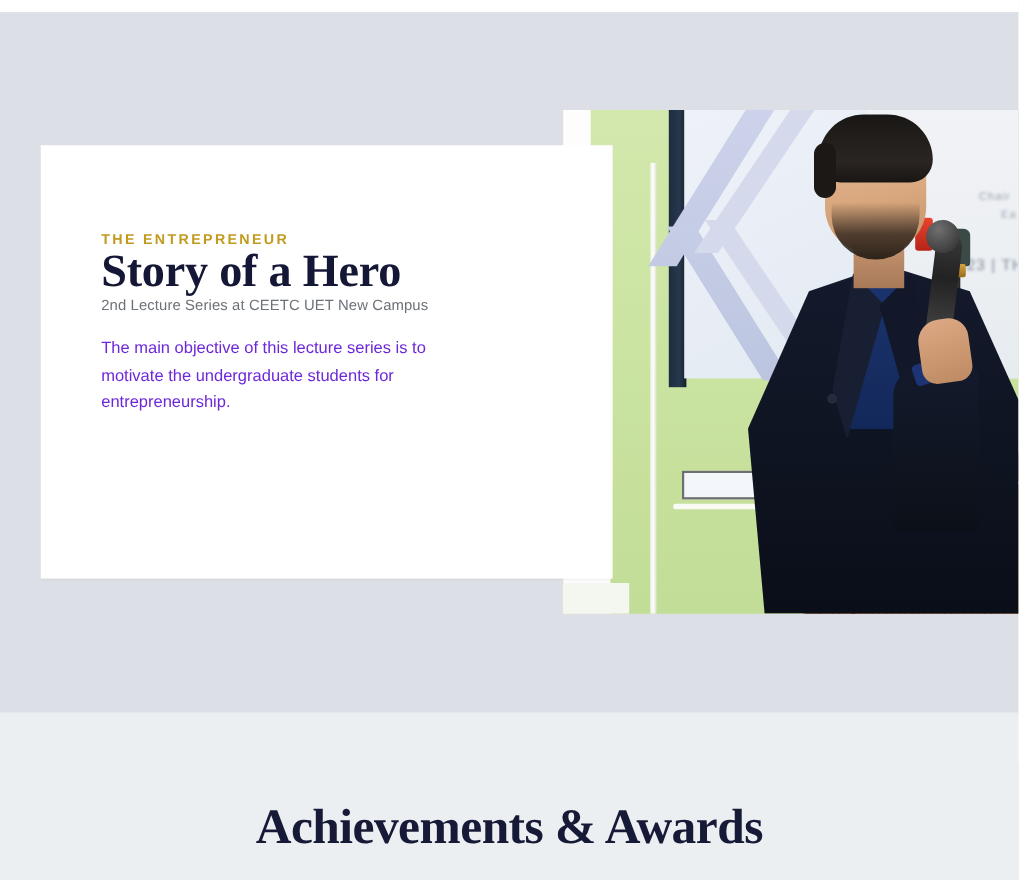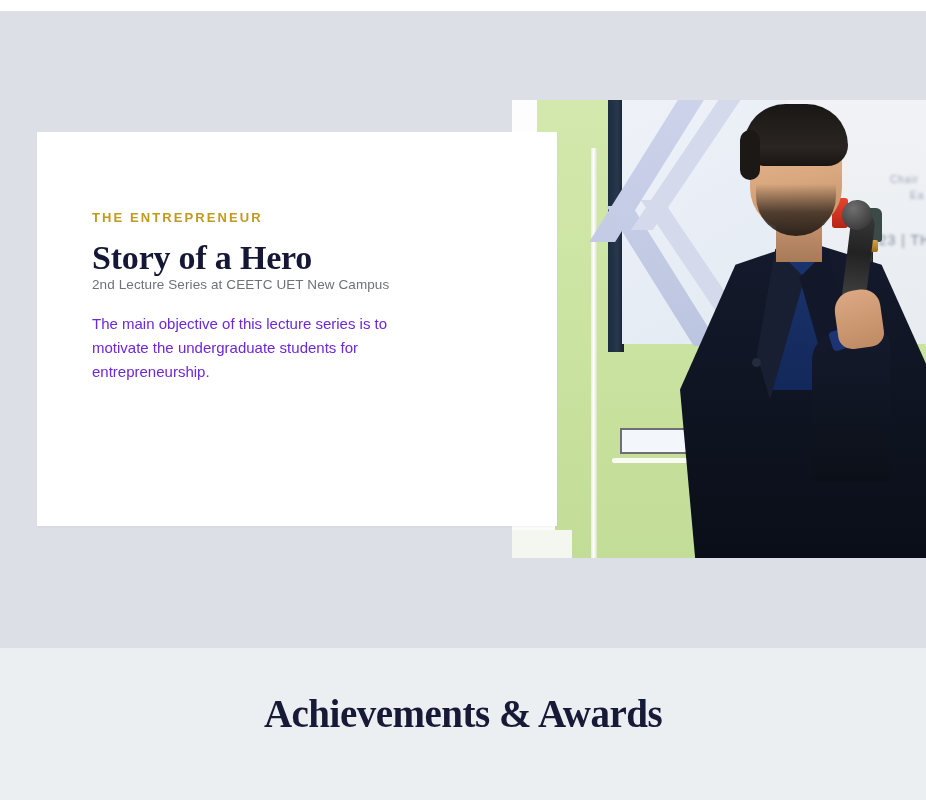--- a/index.html
+++ b/index.html
@@ -250,23 +250,22 @@
   .card-inner { padding:78px 60px 0 55px; }
 
   .eyebrow {
     color:#c19a1e;
     font-size:13px;
     font-weight:bold;
     letter-spacing:2.1px;
     text-transform:uppercase;
   }
   .card-title {
-    margin-top:15px;
     font-family:"Liberation Serif", serif;
-    font-size:34px;
+    font-size:42px;
     font-weight:bold;
     color:#141735;
     letter-spacing:-0.2px;
     line-height:1.08;
   }
   .card-subtitle {
     font-size:13.5px;
     color:#6d7278;
     letter-spacing:0.1px;
   }
@@ -292,23 +291,23 @@
     font-family:"Liberation Sans", sans-serif;
   }
 
   
   .awards {
     position:absolute; left:0; top:648px; width:926px; height:152px;
     background:#eceff1;
     text-align:center;
   }
   .awards-title {
-    margin-top:46px;
+    margin-top:80px;
     font-family:"Liberation Serif", serif;
-    font-size:39px;
+    font-size:45px;
     font-weight:bold;
     color:#171a37;
     letter-spacing:-0.5px;
     line-height:1.05;
   }
   .awards-subtitle {
     margin-top:12px;
     font-size:15.5px;
     color:#53585e;
   }

